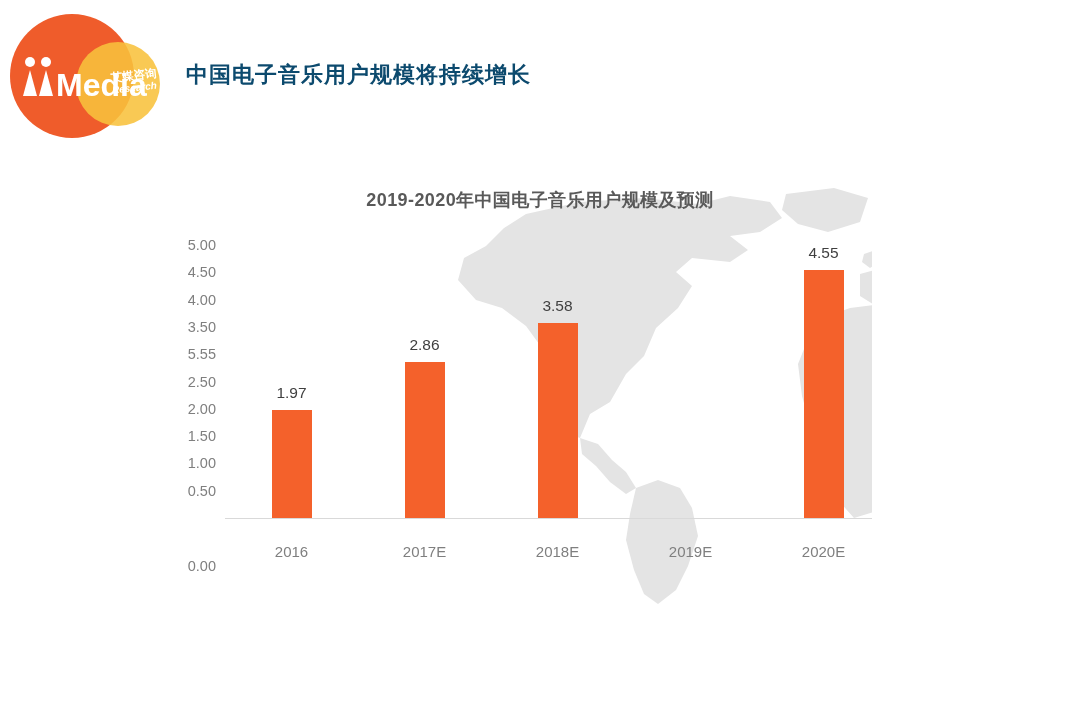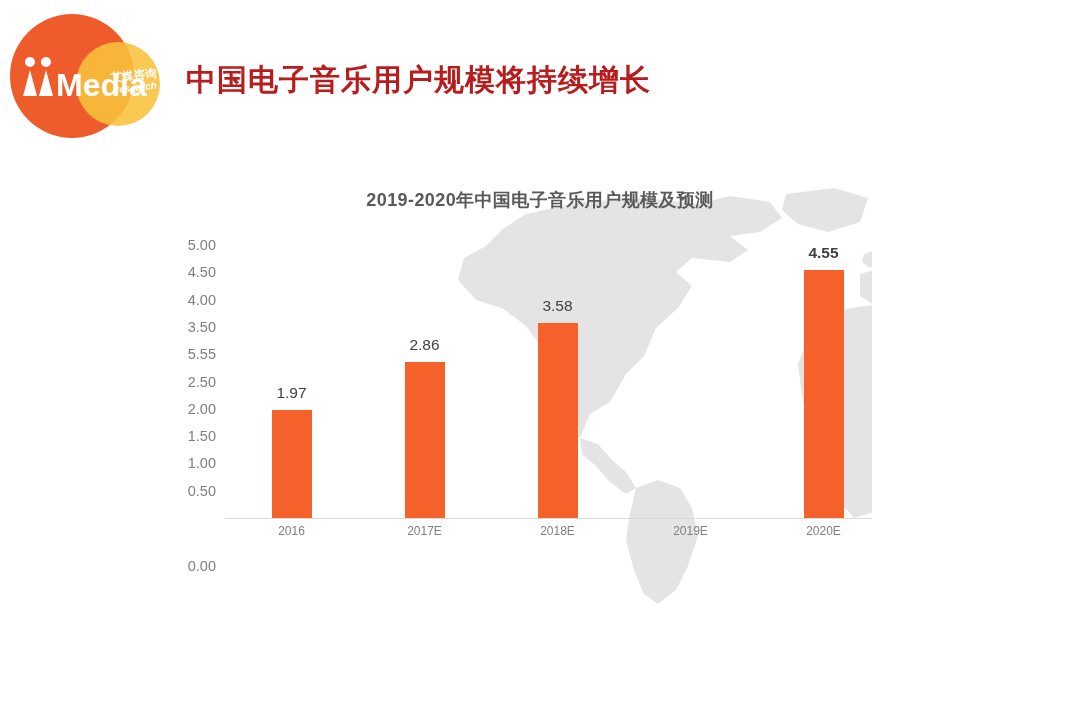--- a/index.html
+++ b/index.html
@@ -79,23 +79,23 @@
     font-size: 10px;
     font-weight: bold;
     font-style: italic;
     white-space: nowrap;
   }
 
   #header-title {
     position: absolute;
     left: 186px;
     top: 60px;
-    font-size: 30px;
-    font-weight: bold;
-    color: #b91c1c;
+    font-size: 22px;
+    font-weight: bold;
+    color: #0c4a6e;
     letter-spacing: 1px;
     white-space: nowrap;
   }
 
   
   #chart-panel {
     position: absolute;
     left: 0;
     top: 150px;
     width: 1080px;
@@ -170,23 +170,23 @@
   .bar-label {
     position: absolute;
     left: 50%;
     transform: translateX(-50%);
     font-size: 15.5px;
     color: #3f3f3f;
     white-space: nowrap;
   }
   .x-label {
     position: absolute;
-    top: 374px;
+    top: 393px;
     transform: translateX(-50%);
-    font-size: 12px;
+    font-size: 15px;
     color: #7f7f7f;
     white-space: nowrap;
   }
 
   
   #source-note {
     position: absolute;
     right: 84px;
     top: 664px;
     font-size: 15px;
@@ -288,21 +288,21 @@
         <div class="bar-group" style="left: 199.5px;">
           <div class="bar" title="2017E: 2.86" style="height: 156.156px; background: rgb(244, 97, 43);"></div>
           <div class="bar-label" style="bottom: 164.156px;">2.86</div>
         </div>
         <div class="bar-group" style="left: 332.5px;">
           <div class="bar" title="2018E: 3.58" style="height: 195.468px; background: rgb(244, 97, 43);"></div>
           <div class="bar-label" style="bottom: 203.468px;">3.58</div>
         </div>
         <div class="bar-group" style="left: 598.5px;">
           <div class="bar" title="2020E: 4.55" style="height: 248.43px; background: rgb(244, 97, 43);"></div>
-          <div class="bar-label" style="bottom: 256.43px; font-weight: bold;">4.55</div>
+          <div class="bar-label" style="bottom: 256.43px;">4.55</div>
         </div>
       </div>
 
   <div class="x-label" style="left: 291.5px;">2016</div>
       <div class="x-label" style="left: 424.5px;">2017E</div>
       <div class="x-label" style="left: 557.5px;">2018E</div>
       <div class="x-label" style="left: 690.5px;">2019E</div>
       <div class="x-label" style="left: 823.5px;">2020E</div>
     </div>
 

